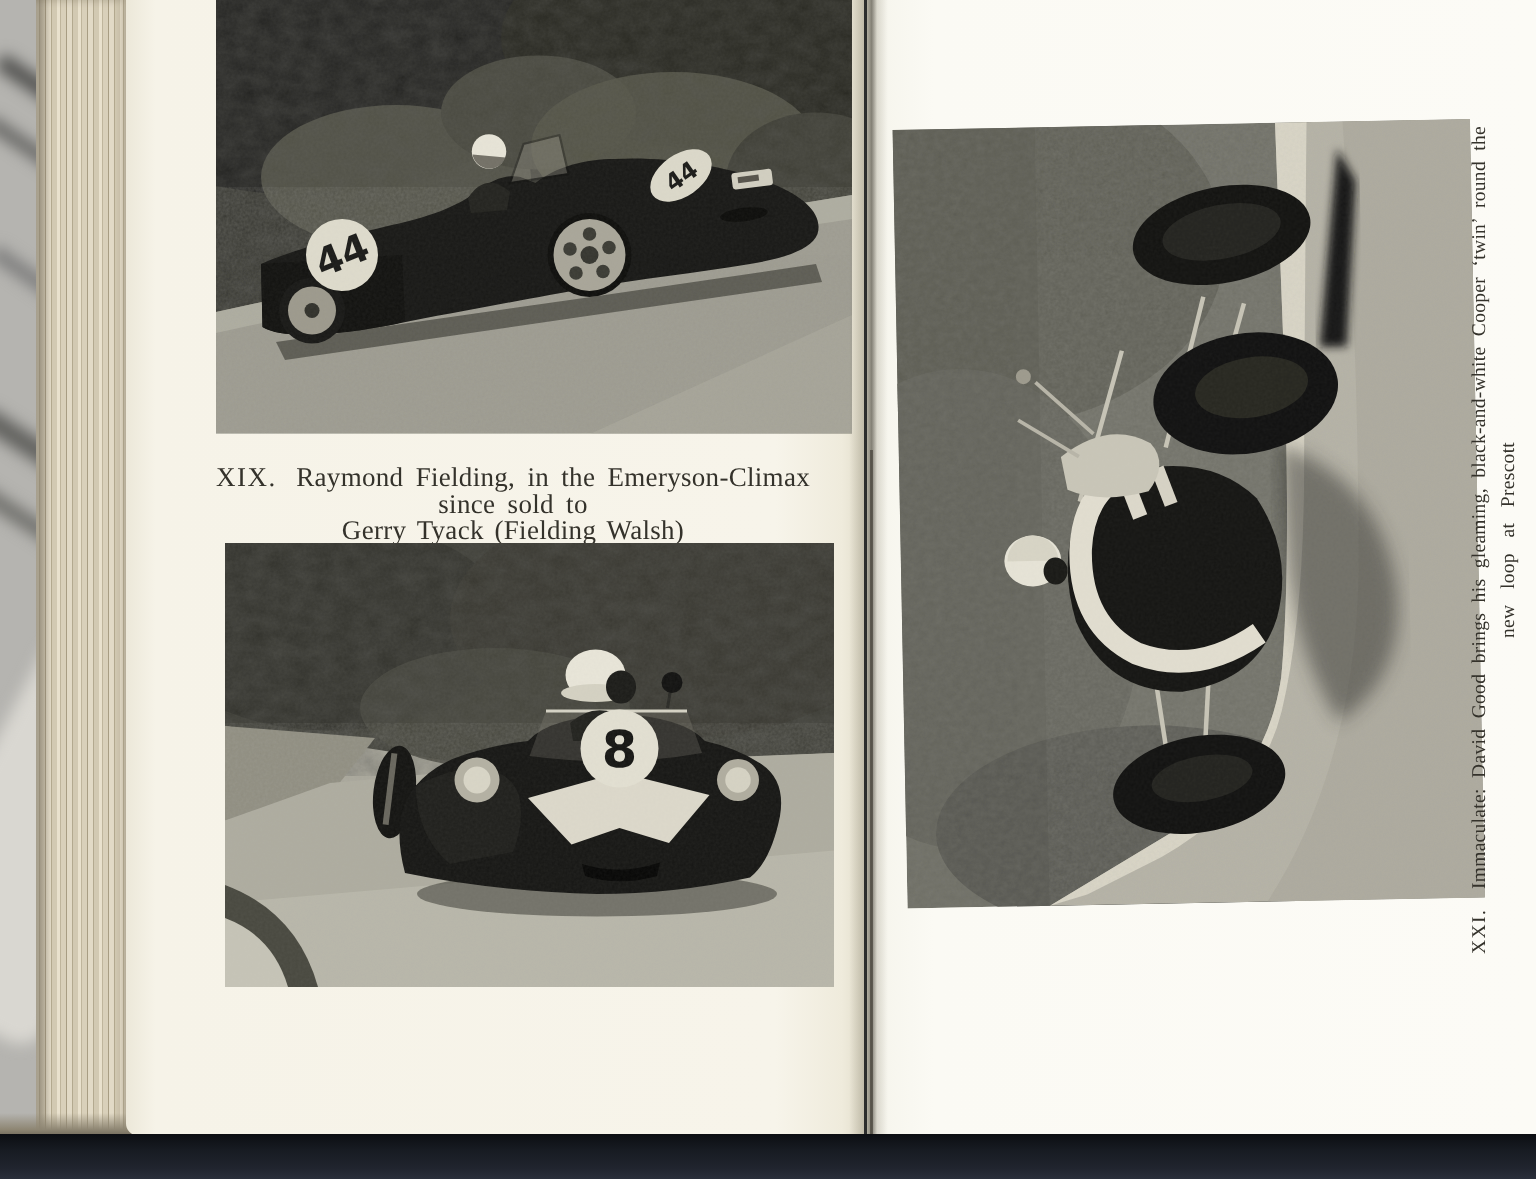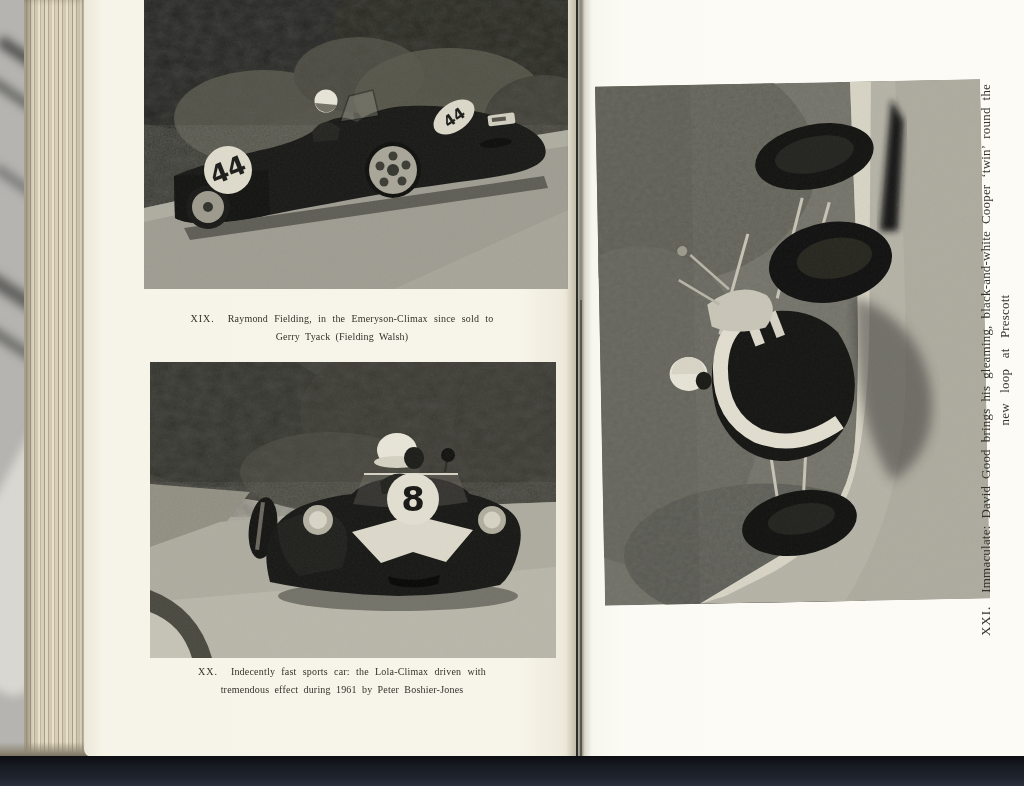--- a/index.html
+++ b/index.html
@@ -56,21 +56,21 @@
 
   
   .photo{position:absolute;display:block;}
   .photo svg{display:block;width:100%;height:100%;}
   .photo1{left:60px;top:0;width:424px;height:289px;}
   .photo2{left:66px;top:362px;width:406px;height:296px;}
   .photo3{left:22px;top:83px;width:385px;height:519px;transform:rotate(-1.1deg);}
 
   
   .caption{position:absolute;color:#34322b;text-align:center;
-    font-size:10px;line-height:17.5px;letter-spacing:.2px;}
+    font-size:18px;line-height:17.5px;letter-spacing:.2px;}
   .caption .plate-no{margin-right:13px;letter-spacing:1px;}
   .caption .l1{word-spacing:3.5px;}
   .caption .l2{word-spacing:2.5px;}
   .caption1{left:38px;top:310px;width:440px;}
   .caption2{left:38px;top:663px;width:440px;}
   .caption3{
     left:126px;top:340px;width:584px;height:40px;
     transform:rotate(-90deg);
     font-size:13px;line-height:19px;
   }
@@ -264,24 +264,20 @@
             <circle cx="263" cy="137" r="26" fill="#e3e0d2"></circle>
             <text x="263" y="149" text-anchor="middle" font-family="DejaVu Sans, sans-serif" font-weight="bold" font-size="34" fill="#151513">8</text>
           </g>
 
           <path d="M238,214 Q263,222 290,213 L288,222 Q263,229 240,222 Z" fill="#060605"></path>
         </g>
         <rect x="0" y="0" width="406" height="296" filter="url(#texFine)" opacity=".17"></rect>
       </svg>
     </div>
 
-    <div class="caption caption2">
-      <div class="l1"><span class="plate-no">XX.</span><span>Indecently fast sports car: the Lola-Climax driven with</span></div>
-      <div class="l2">tremendous effect during 1961 by Peter Boshier-Jones</div>
-    </div>
   </div>
 
   <div class="page right">
 
     <div class="photo photo3">
       <svg viewBox="0 0 385 519" preserveAspectRatio="none">
         <rect x="0" y="0" width="385" height="519" fill="#6e6e65"></rect>
 
         <g>
           <ellipse cx="60" cy="80" rx="160" ry="120" fill="#5c5c53"></ellipse>

